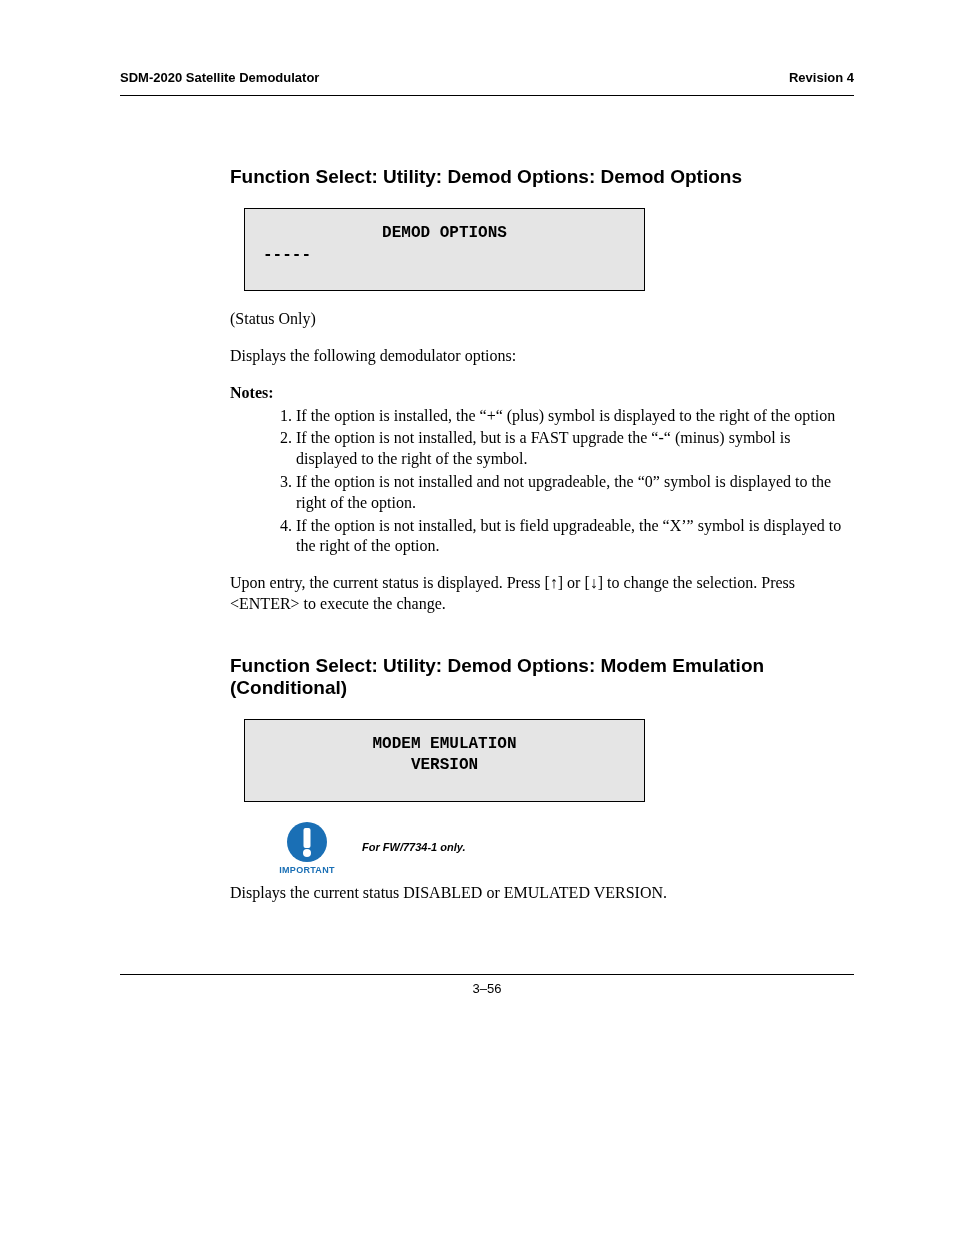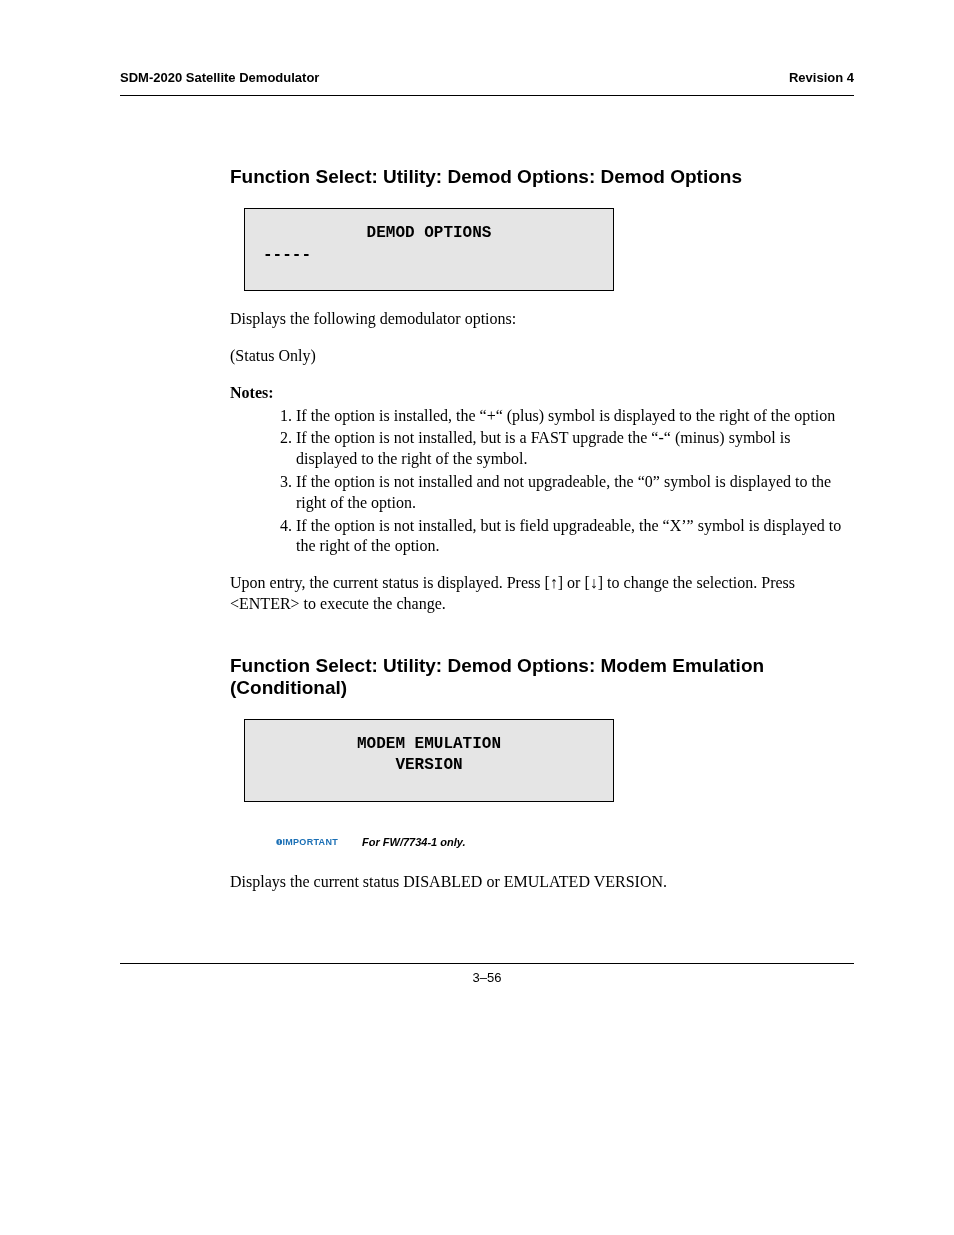--- a/index.html
+++ b/index.html
@@ -31,21 +31,21 @@
     font-size: 19px;
     margin: 0 0 20px 0;
     padding-left: 110px;
   }
   .content {
     padding-left: 110px;
   }
   .lcd-box {
     border: 1.5px solid #000;
     background: #e5e5e5;
-    width: 370px;
+    width: 401px;
     padding: 14px 18px 24px 18px;
     font-family: "Courier New", Courier, monospace;
     font-weight: bold;
     font-size: 16px;
     margin: 0 0 18px 14px;
     line-height: 1.35;
     box-sizing: border-box;
   }
   .lcd-line1 { text-align: center; }
   .lcd-line2 { text-align: left; }
@@ -64,20 +64,21 @@
   }
   ol.notes li { margin-bottom: 2px; line-height: 1.3; }
   .important-block {
     display: flex;
     align-items: center;
     gap: 24px;
     margin: 18px 0 8px 46px;
   }
   .important-icon {
     display: flex;
+    flex-direction: column;
     align-items: center;
     width: 62px;
   }
   .important-icon svg { display: block; }
   .important-label {
     font-family: Arial, Helvetica, sans-serif;
     font-size: 9px;
     font-weight: bold;
     color: #1a6fb5;
     letter-spacing: 0.3px;
@@ -109,23 +110,23 @@
 </div>
 
 <h2 class="section-heading">Function Select: Utility: Demod Options: Demod Options</h2>
 
 <div class="content">
   <div class="lcd-box">
     <div class="lcd-line1">DEMOD OPTIONS</div>
     <div class="lcd-line2">-----</div>
   </div>
 
+  <p>(Status Only)</p>
+
   <p>Displays the following demodulator options:</p>
-
-  <p>(Status Only)</p>
 
 
   <p class="notes-label">Notes:</p>
   <ol class="notes">
     <li>If the option is installed, the “+“ (plus) symbol is displayed to the right of the option</li>
     <li>If the option is not installed, but is a FAST upgrade the “-“ (minus) symbol is displayed to the right of the symbol.</li>
     <li>If the option is not installed and not upgradeable, the “0” symbol is displayed to the right of the option.</li>
     <li>If the option is not installed, but is field upgradeable, the “X’” symbol is displayed to the right of the option.</li>
   </ol>
 

